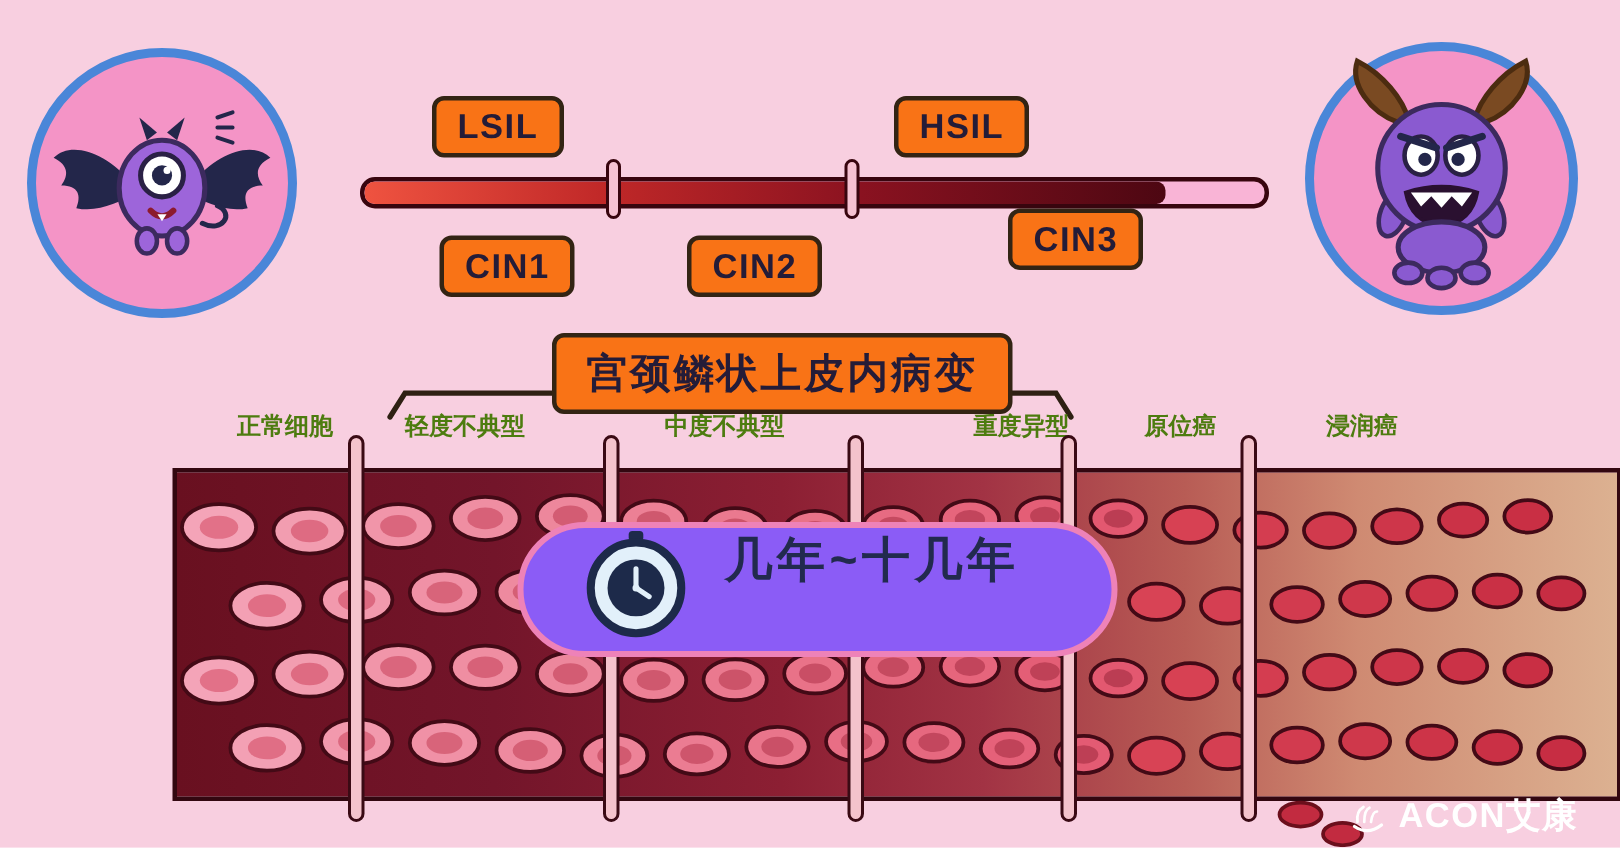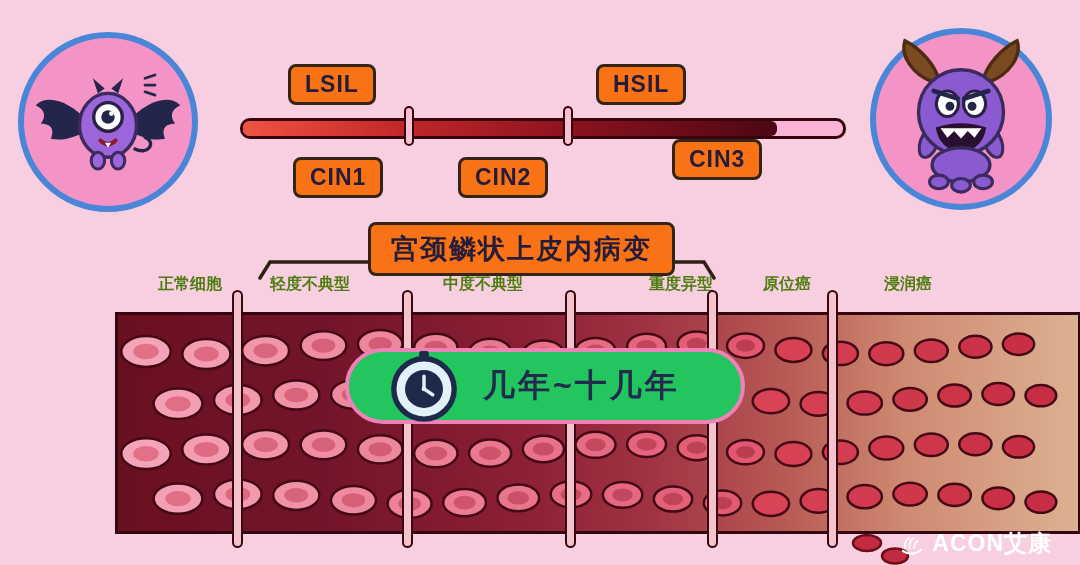--- a/index.html
+++ b/index.html
@@ -68,23 +68,23 @@
   .divider{
     position:absolute;width:11px;height:258px;top:290px;
     background:#f4c3cc;border:2.5px solid #3a0a14;border-radius:7px;box-sizing:border-box;
     z-index:3;
   }
   .div-1{left:232px;} .div-2{left:402px;} .div-3{left:565px;}
   .div-4{left:707px;} .div-5{left:827px;}
 
   
   .banner{
-    position:absolute;left:345px;top:348px;width:400px;height:76px;
-    background:#22c55e;border:4px solid #ee82b8;border-radius:48px;
-    display:flex;align-items:center;padding:0 0 0 38px;box-sizing:border-box;z-index:5;
+    position:absolute;left:345px;top:348px;width:400px;height:90px;
+    background:#8b5cf6;border:4px solid #ee82b8;border-radius:48px;
+    display:flex;align-items:flex-start;padding:0 0 0 38px;box-sizing:border-box;z-index:5;
   }
   .banner-text{
     font-weight:bold;font-size:32px;color:#222a4e;margin-left:22px;letter-spacing:3px;white-space:nowrap;
   }
   .clock{width:74px;height:74px;flex:0 0 auto;}
 
   .stray-cells{position:absolute;left:845px;top:533px;z-index:2;}
 
   .watermark{
     position:absolute;right:28px;bottom:6px;display:flex;align-items:flex-end;gap:7px;

